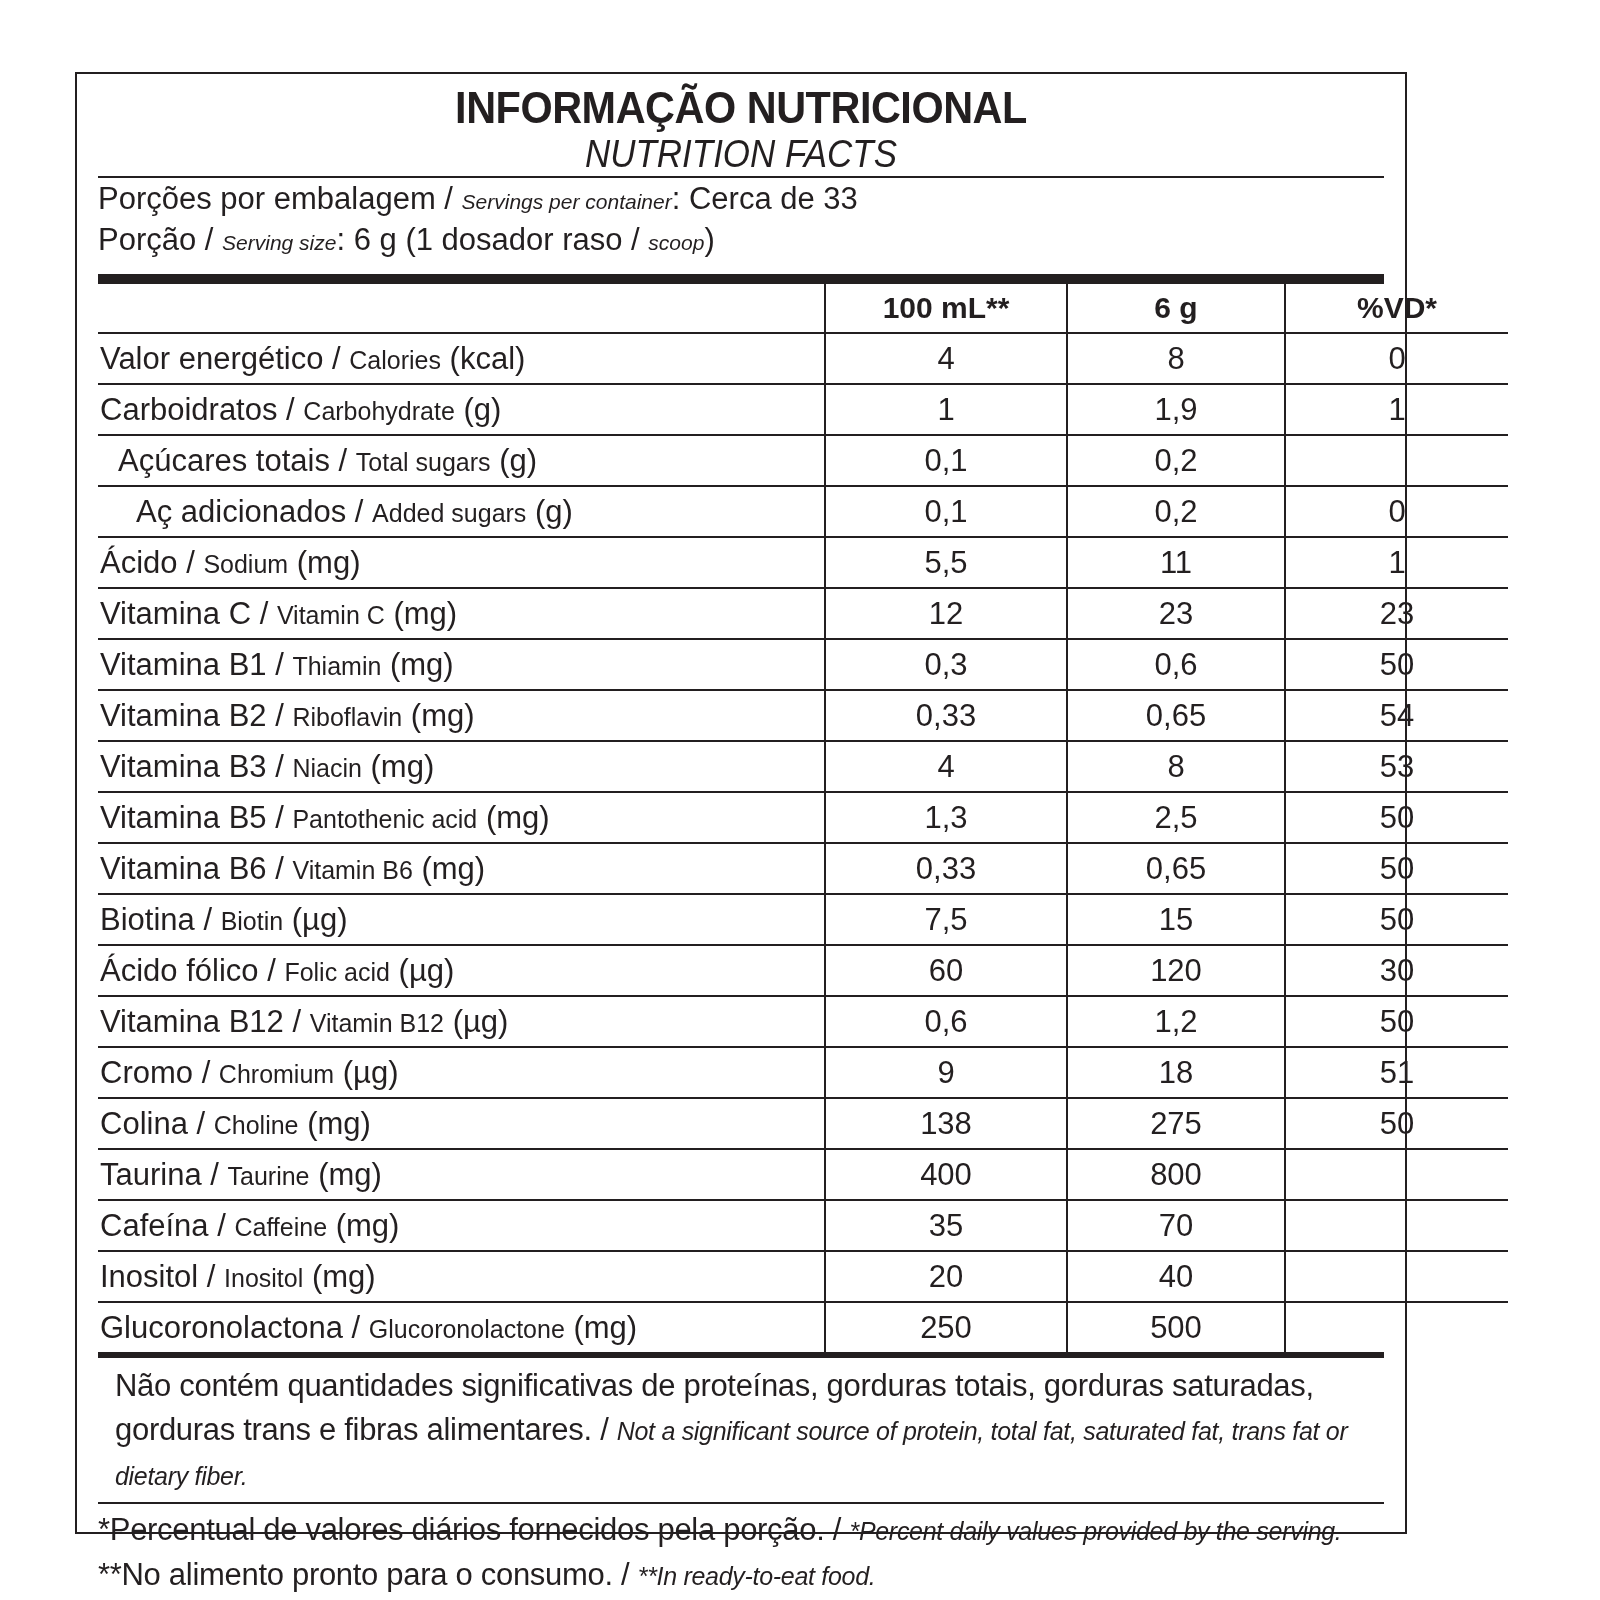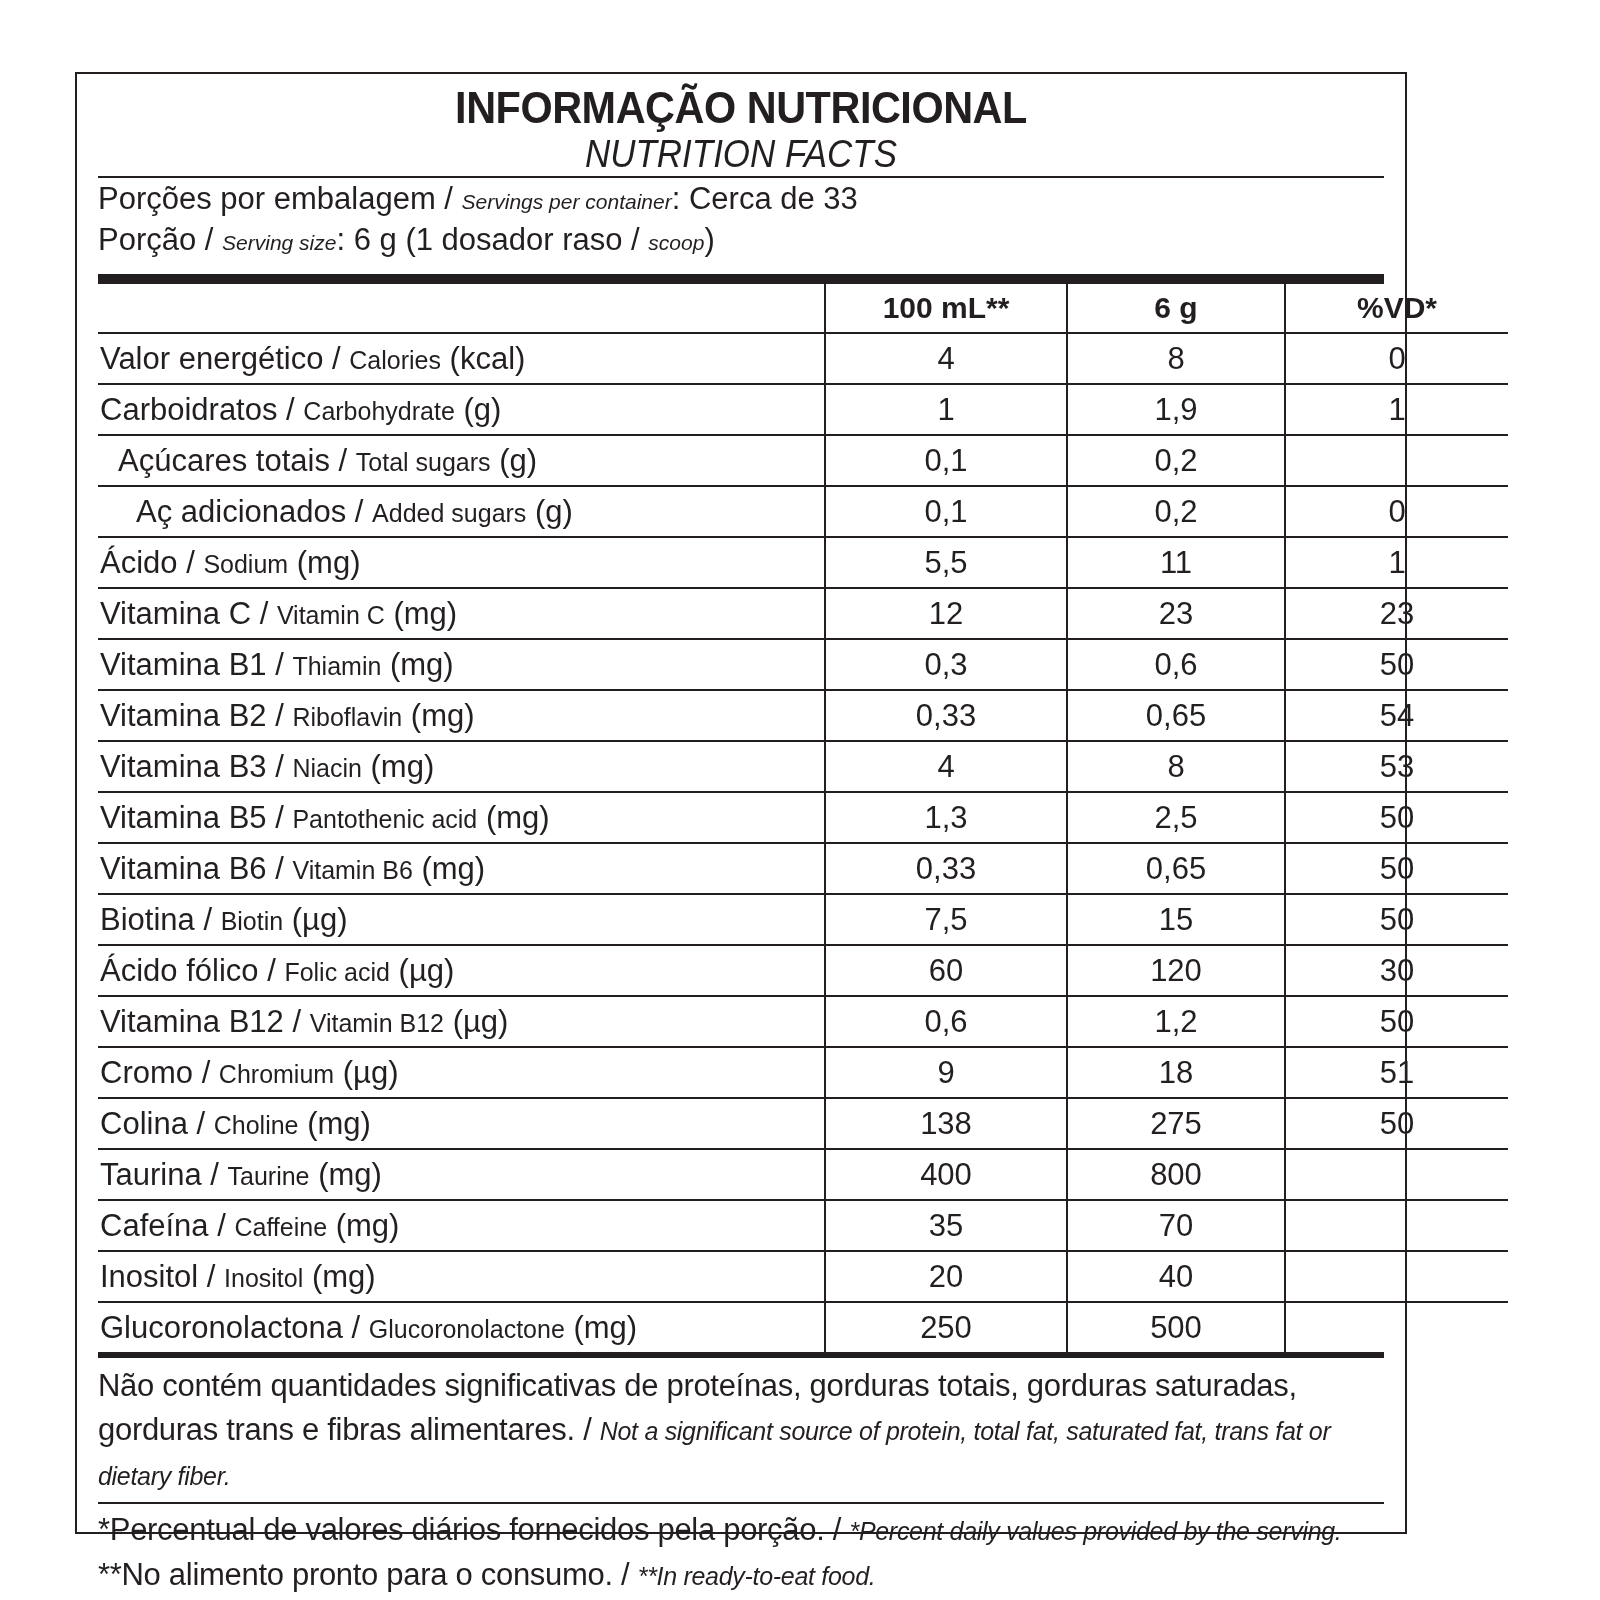--- a/index.html
+++ b/index.html
@@ -19,21 +19,21 @@
     td, th { border-bottom: 2px solid #231f20; padding: 0; height: 49px; font-size: 31px; font-weight: normal; white-space: nowrap; }
     th { font-weight: bold; font-size: 30px; height: 48px; }
     td.num, th.num { text-align: center; border-left: 2px solid #231f20; }
     td.name { padding-left: 2px; }
     td.name .it { font-size: 25px; }
     td.name.indent1 { padding-left: 20px; }
     td.name.indent2 { padding-left: 38px; }
     tr.last td { border-bottom: none; margin-left: 38px; }
     .footnote { font-size: 31px; line-height: 44px; }
     .footnote .it { font-style: italic; font-size: 25px; }
-    .fn-block1 { padding-top: 6px; padding-bottom: 4px; letter-spacing: -0.3px; }
+    .fn-block1 { padding-top: 6px; padding-bottom: 4px; letter-spacing: -0.3px; margin-left: 17px; }
     .fn-block2 { padding-top: 4px; letter-spacing: -0.3px; }
   </style>
 </head>
 <body>
 
 <div class="label-box">
   <div class="inner">
     <div class="title">INFORMAÇÃO NUTRICIONAL</div>
     <div class="subtitle">NUTRITION FACTS</div>
     <div class="rule-thin" style="margin-top:2px;"></div>

